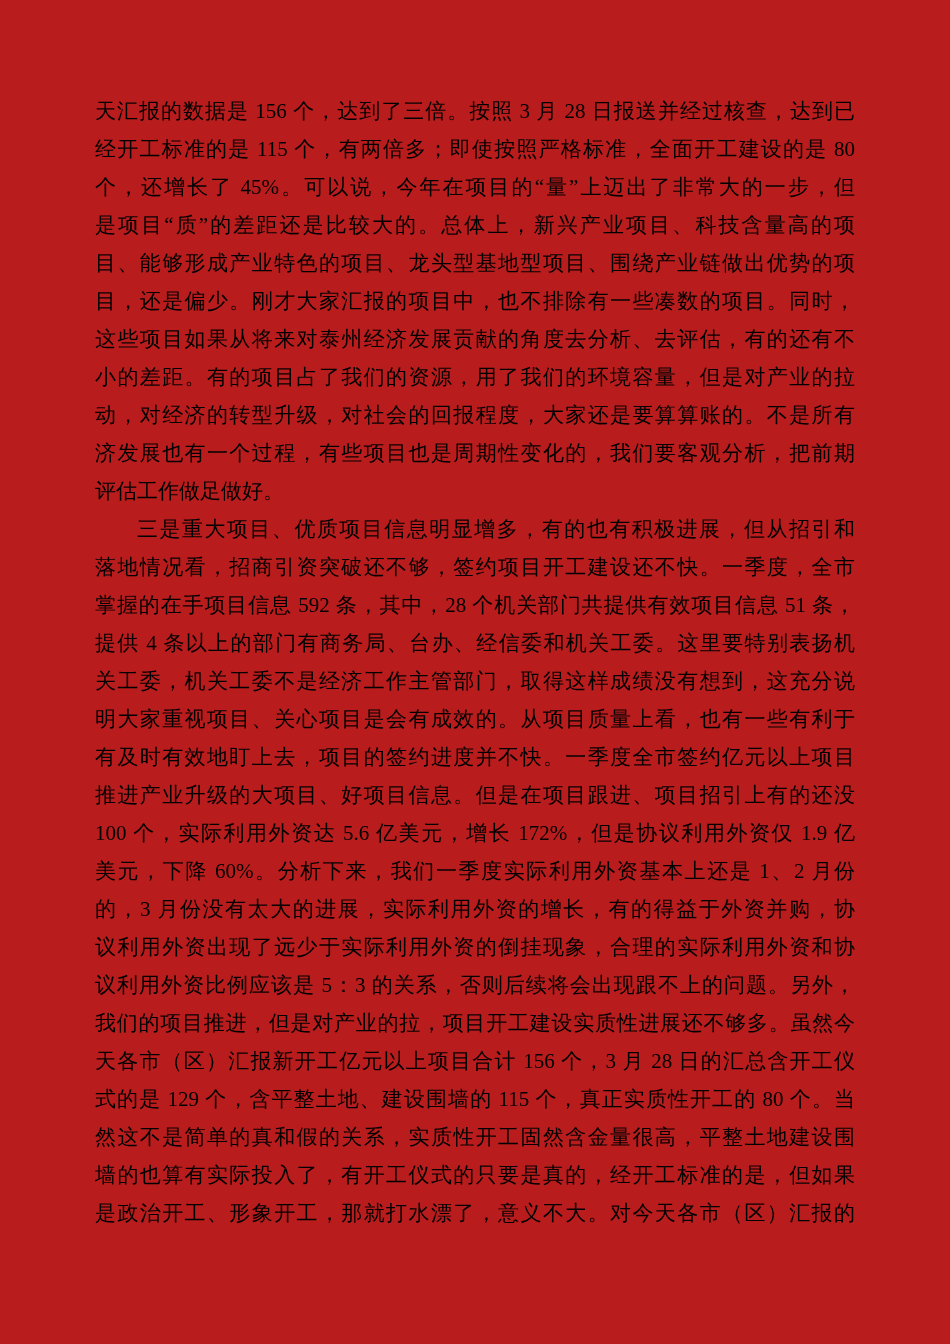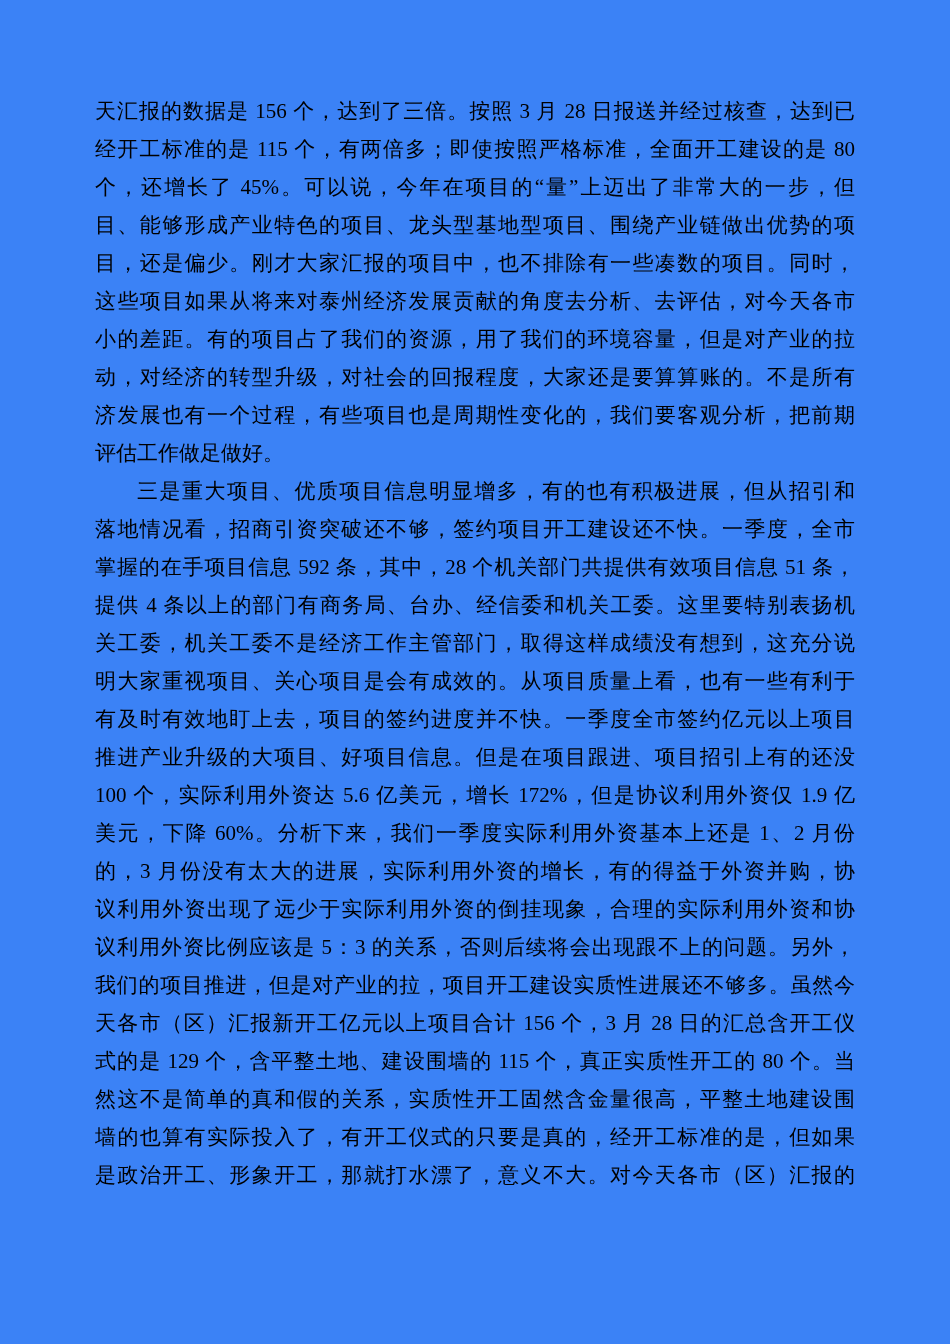--- a/index.html
+++ b/index.html
@@ -5,21 +5,21 @@
   html, body {
     margin: 0;
     padding: 0;
     background: #ffffff;
   }
   .page {
     position: relative;
     width: 950px;
     height: 1344px;
     margin: 0 auto;
-    background: #3b82f6;
+    background: #b91c1c;
     box-sizing: border-box;
     padding: 92px 95px 0 95px;
     font-family: "Liberation Serif", "DejaVu Serif", serif;
     font-size: 21px;
     color: #000000;
     overflow: hidden;
   }
   .doc-body {
     width: 760px;
   }
@@ -42,23 +42,24 @@
 </style>
 </head>
 <body>
 
 <div class="page">
   <div class="doc-body">
       <div class="paragraph">
         <div class="line just">天汇报的数据是 156 个，达到了三倍。按照 3 月 28 日报送并经过核查，达到已</div>
         <div class="line just">经开工标准的是 115 个，有两倍多；即使按照严格标准，全面开工建设的是 80</div>
         <div class="line just">个，还增长了 45%。可以说，今年在项目的“量”上迈出了非常大的一步，但</div>
+        <div class="line just">是项目“质”的差距还是比较大的。总体上，新兴产业项目、科技含量高的项</div>
         <div class="line just">目、能够形成产业特色的项目、龙头型基地型项目、围绕产业链做出优势的项</div>
         <div class="line just">目，还是偏少。刚才大家汇报的项目中，也不排除有一些凑数的项目。同时，</div>
-        <div class="line just">这些项目如果从将来对泰州经济发展贡献的角度去分析、去评估，对今天各市</div>
+        <div class="line just">这些项目如果从将来对泰州经济发展贡献的角度去分析、去评估，有的还有不</div>
         <div class="line just">小的差距。有的项目占了我们的资源，用了我们的环境容量，但是对产业的拉</div>
         <div class="line just">动，对经济的转型升级，对社会的回报程度，大家还是要算算账的。不是所有</div>
         <div class="line just">济发展也有一个过程，有些项目也是周期性变化的，我们要客观分析，把前期</div>
         <div class="line">评估工作做足做好。</div>
       </div>
       <div class="paragraph">
         <div class="line just indent">三是重大项目、优质项目信息明显增多，有的也有积极进展，但从招引和</div>
         <div class="line just">落地情况看，招商引资突破还不够，签约项目开工建设还不快。一季度，全市</div>
         <div class="line just">掌握的在手项目信息 592 条，其中，28 个机关部门共提供有效项目信息 51 条，</div>
         <div class="line just">提供 4 条以上的部门有商务局、台办、经信委和机关工委。这里要特别表扬机</div>

